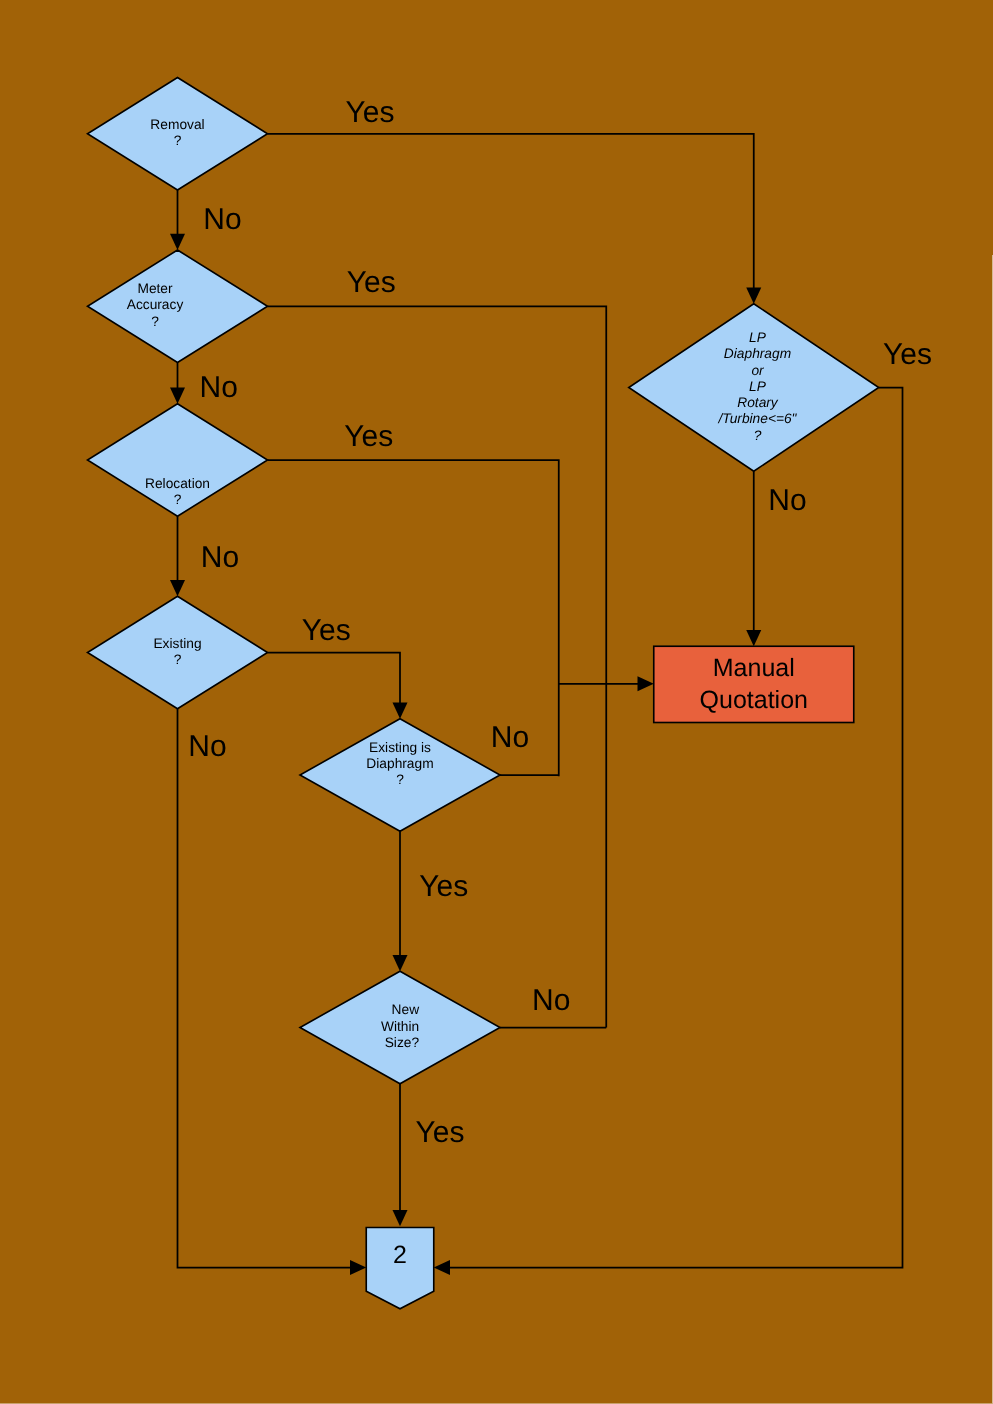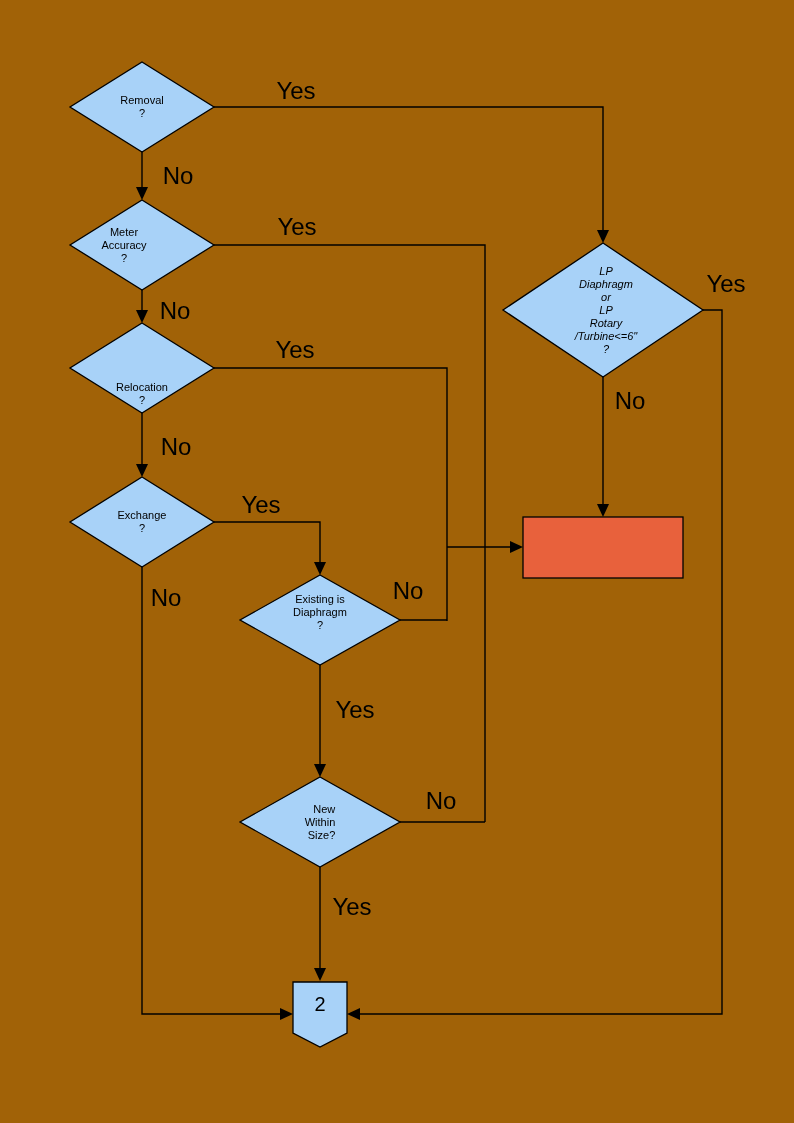--- a/index.html
+++ b/index.html
@@ -95,35 +95,37 @@
     </g>
   </svg>
 
   <div class="lbl node-label" style="left:142px; top:107px;">Removal
 ?</div>
   <div class="lbl node-label" style="left:124px; top:245px;">Meter
 Accuracy
 ?</div>
   <div class="lbl node-label" style="left:142px; top:368px;margin-top:26px;">Relocation
 ?</div>
-  <div class="lbl node-label" style="left:142px; top:522px;">Exchange
+  <div class="lbl node-label" style="left:142px; top:522px;">Existing
 ?</div>
   <div class="lbl node-label" style="left:320px; top:612px;">Existing is
 Diaphragm
 ?</div>
   <div class="lbl node-label" style="left:320px; top:822px;text-align:right;">New
 Within
 Size?</div>
   <div class="lbl node-label" style="left:606px; top:310px;font-style:italic;">LP
 Diaphragm
 or
 LP
 Rotary
 /Turbine&lt;=6"
 ?</div>
+  <div class="lbl mq-label" style="left:603px; top:548px;">Manual
+Quotation</div>
   <div class="lbl connector-label" style="left:320px; top:1005px;">2</div>
 
   <div class="lbl edge-label" style="left:296px; top:91px;">Yes</div>
   <div class="lbl edge-label" style="left:178px; top:176px;">No</div>
   <div class="lbl edge-label" style="left:297px; top:227px;">Yes</div>
   <div class="lbl edge-label" style="left:175px; top:311px;">No</div>
   <div class="lbl edge-label" style="left:295px; top:350px;">Yes</div>
   <div class="lbl edge-label" style="left:176px; top:447px;">No</div>
   <div class="lbl edge-label" style="left:261px; top:505px;">Yes</div>
   <div class="lbl edge-label" style="left:166px; top:598px;">No</div>

